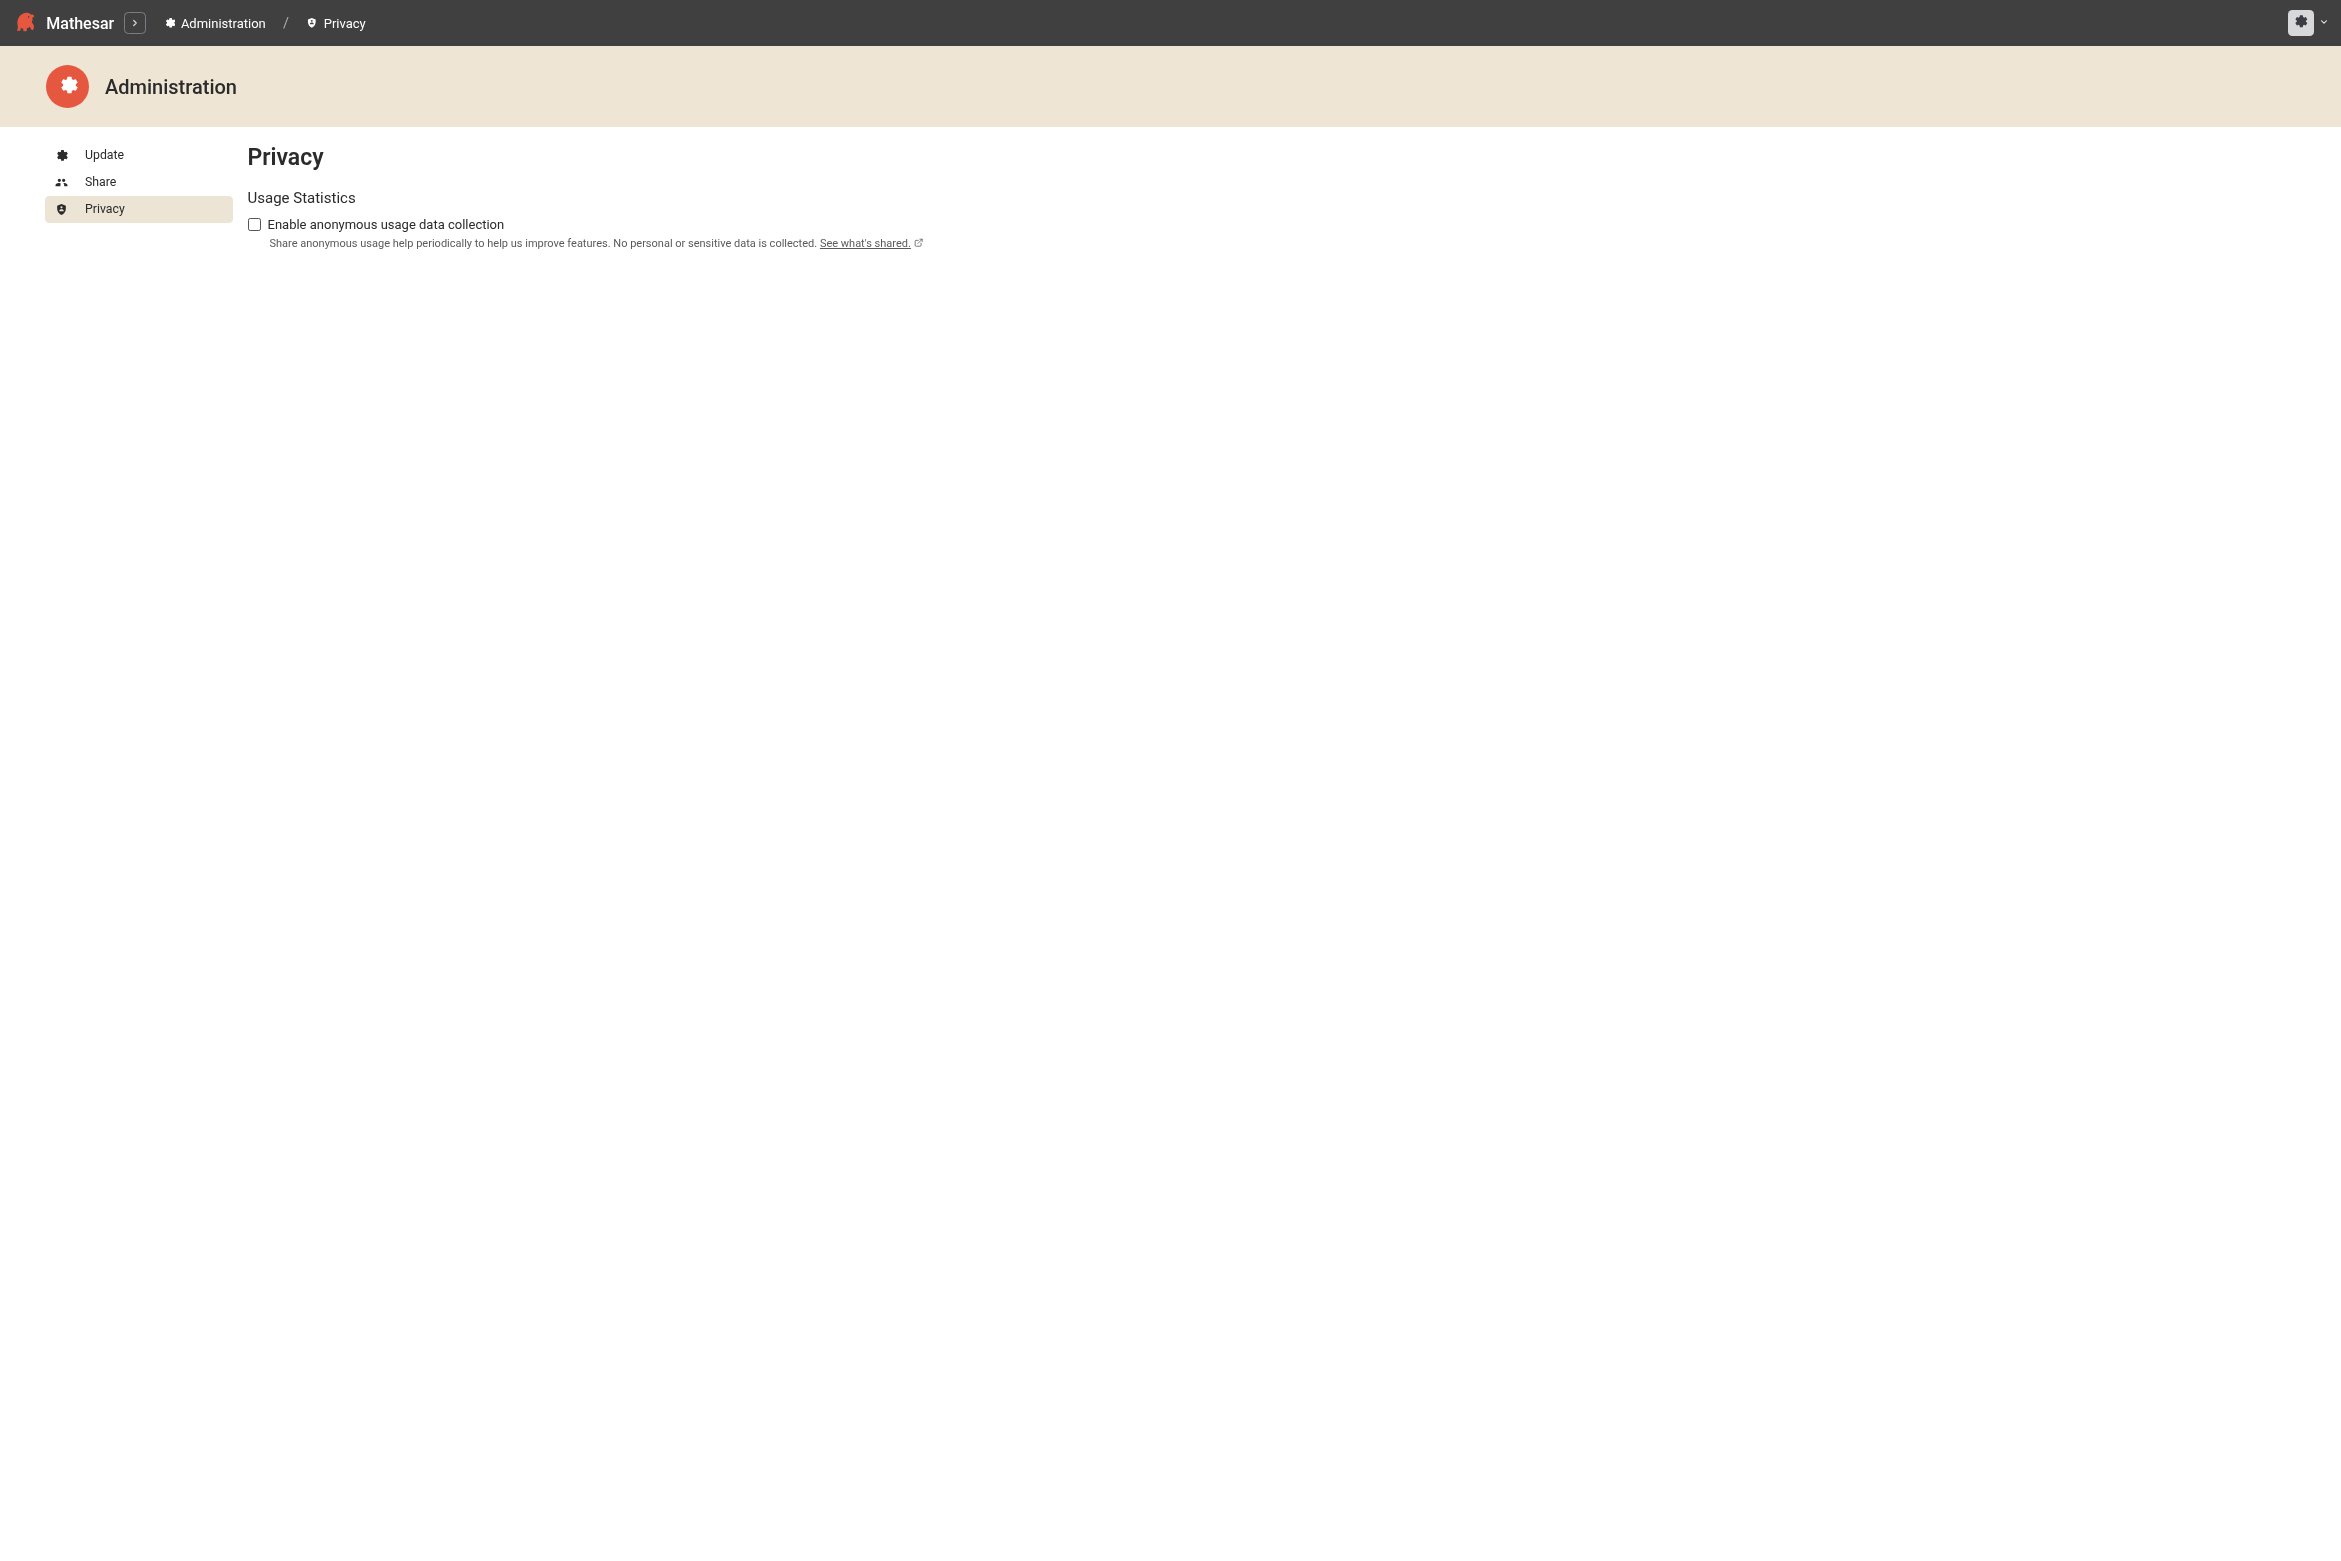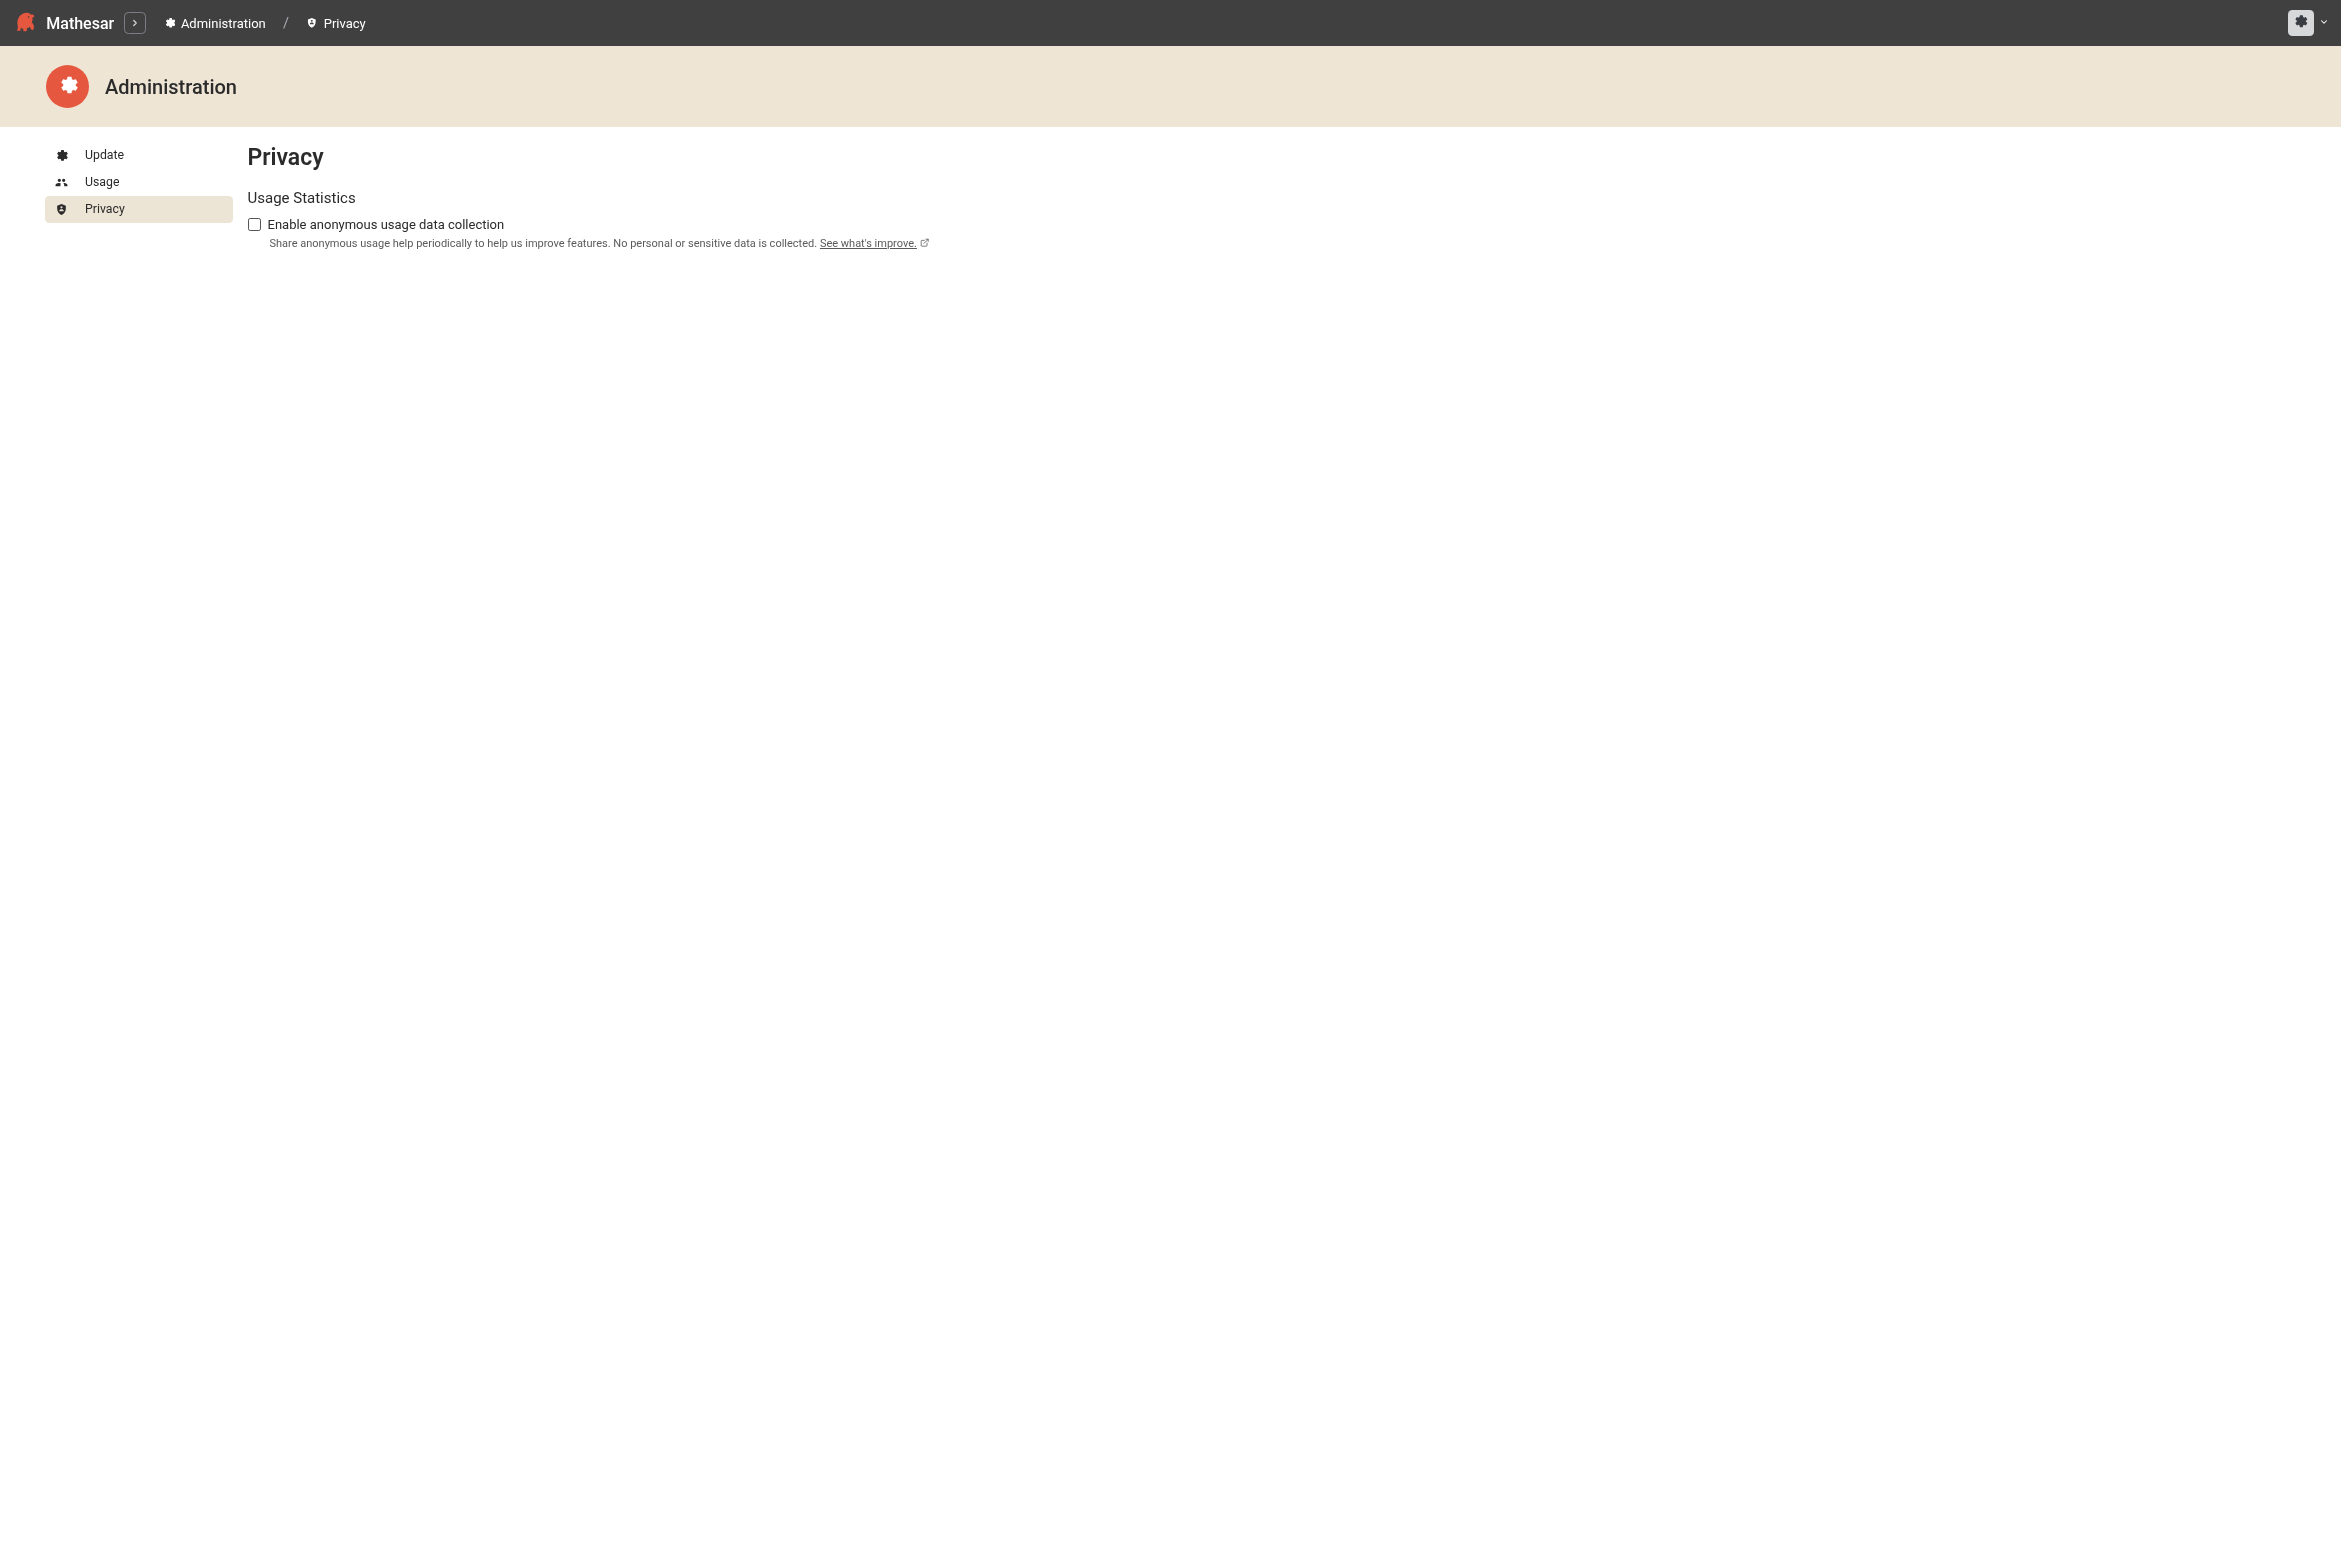--- a/index.html
+++ b/index.html
@@ -300,21 +300,21 @@
           </svg>
       </span>
       <span>Update</span>
     </a>
     <a class="side-item">
       <span>
         <svg viewBox="0 0 24 24">
             <path d="M16 11a3 3 0 100-6 3 3 0 000 6zM8 11a3 3 0 100-6 3 3 0 000 6zm0 2c-2.3 0-7 1.2-7 3.5V19h9v-2.5c0-.9.4-1.7 1-2.3C9.9 13.4 8.8 13 8 13zm8 0c-.3 0-.6 0-1 .1 1.2.9 2 2 2 3.4V19h6v-2.5c0-2.3-4.7-3.5-7-3.5z"></path>
           </svg>
       </span>
-      <span>Usage</span>
+      <span>Share</span>
     </a>
     <a class="side-item active">
       <span>
         <svg viewBox="0 0 24 24">
             <path d="M12 2L4 5v5c0 5.5 3.4 10.7 8 12 4.6-1.3 8-6.5 8-12V5l-8-3zm0 4a2 2 0 110 4 2 2 0 010-4zm-4 9v-1c0-1.7 2.7-2.6 4-2.6s4 .9 4 2.6v1H8z"></path>
           </svg>
       </span>
       <span>Privacy</span>
     </a>
   </nav>
@@ -322,21 +322,21 @@
   <main class="main">
     <h2 class="main-title">Privacy</h2>
     <h3 class="section-title">Usage Statistics</h3>
     <label class="checkbox-row">
       <span class="checkbox"></span>
       <span class="checkbox-label">Enable anonymous usage data collection</span>
     </label>
     <p class="help-text">
       <span>Share anonymous usage help periodically to help us improve features. No personal or sensitive data is collected. </span>
       <a class="help-link">
-        <span>See what's improve.</span>
+        <span>See what's shared.</span>
         <span class="ext-icon">
           <svg viewBox="0 0 24 24" stroke-width="2" stroke-linecap="round" stroke-linejoin="round">
             <path d="M18 13v6a2 2 0 01-2 2H5a2 2 0 01-2-2V8a2 2 0 012-2h6"></path>
             <polyline points="15 3 21 3 21 9"></polyline>
             <line x1="10" y1="14" x2="21" y2="3"></line>
           </svg>
         </span>
       </a>
     </p>
   </main>

